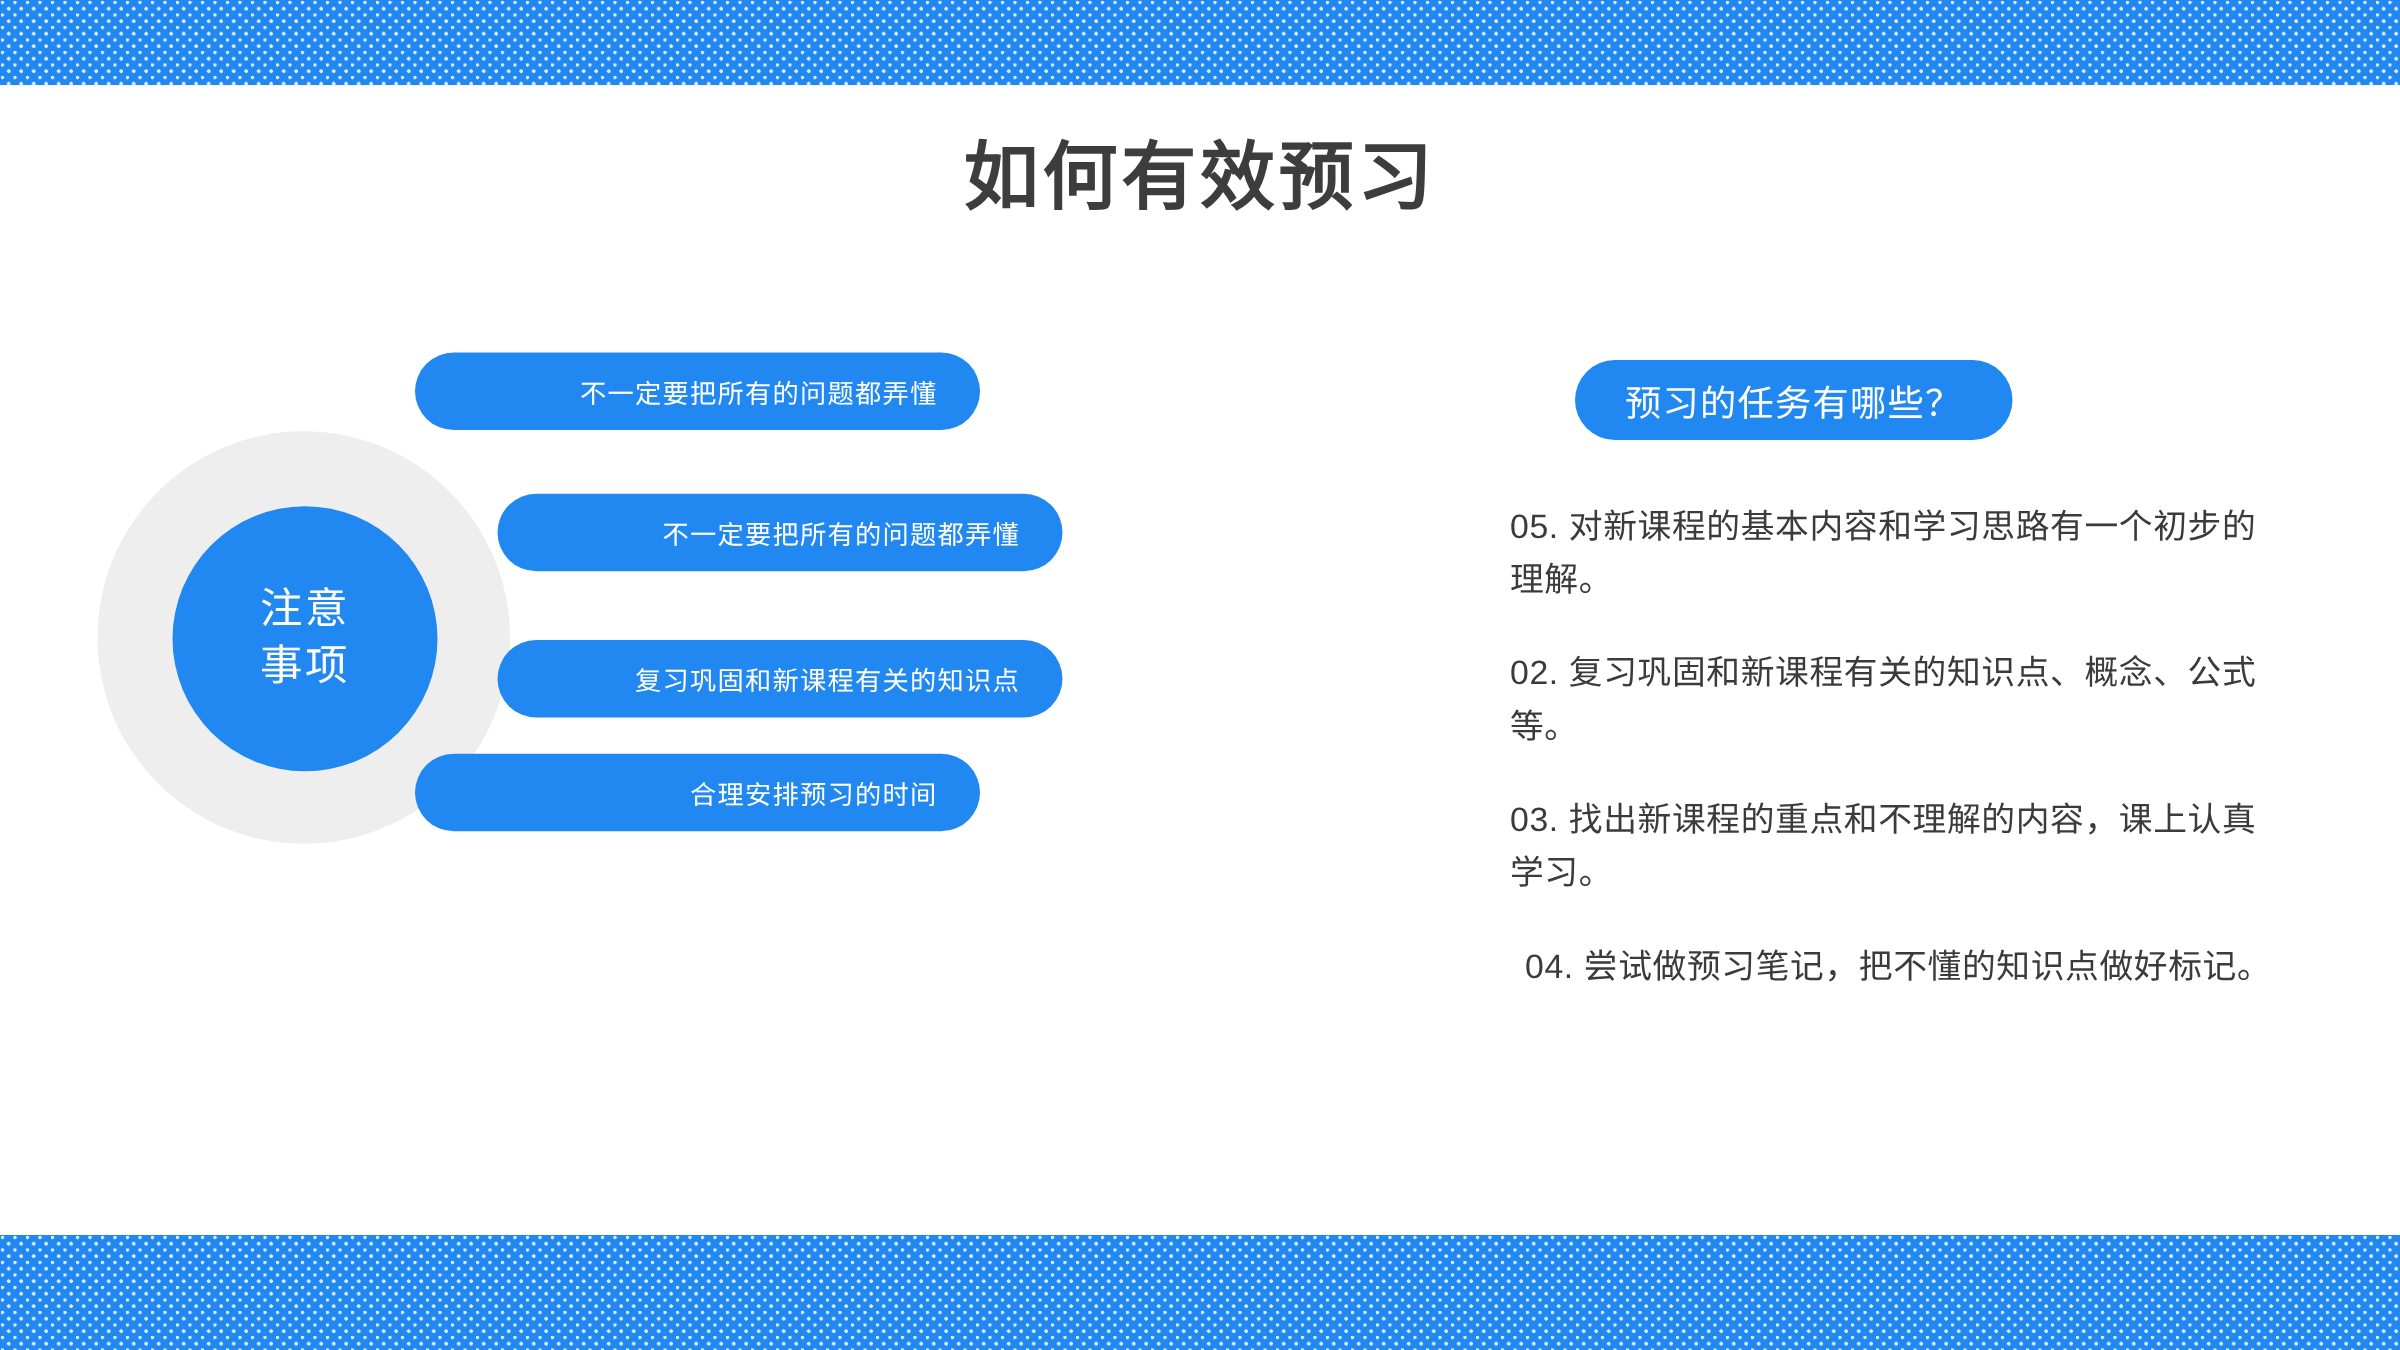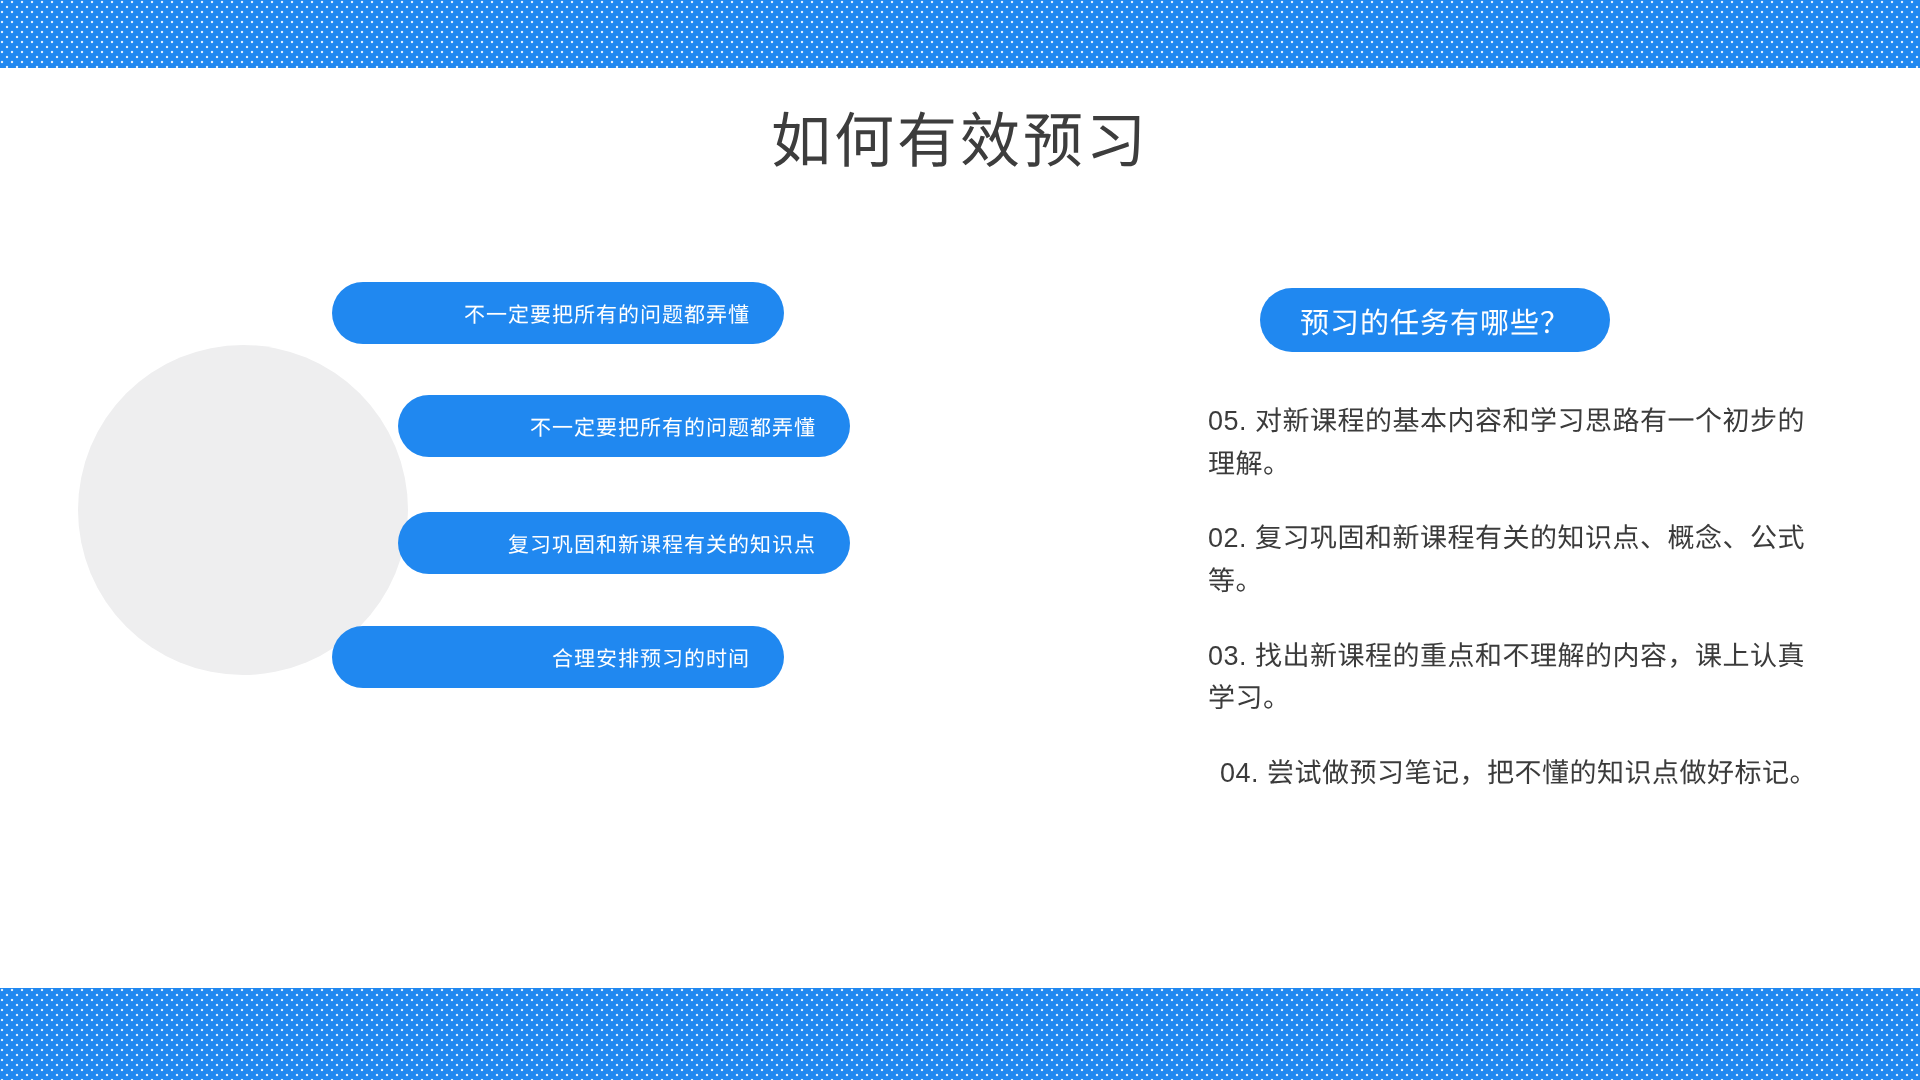--- a/index.html
+++ b/index.html
@@ -37,21 +37,21 @@
   .bar-bottom { bottom: 0; height: 92px; }
 
   
   .title {
     position: absolute;
     top: 106px;
     left: 0;
     width: 1920px;
     text-align: center;
     font-size: 60px;
-    font-weight: normal;
+    font-weight: bold;
     color: #3d3d3d;
     letter-spacing: 3px;
     line-height: 1.2;
   }
 
   
   .left-col {
     position: absolute;
     left: 0;
     top: 240px;
@@ -102,21 +102,21 @@
     display: flex;
     align-items: center;
     justify-content: flex-end;
     padding: 12px 34px;
     box-sizing: border-box;
     white-space: nowrap;
   }
   .pill-0 { left: 332px; top:  42px; width: 452px; }
   .pill-1 { left: 398px; top: 155px; width: 452px; }
   .pill-2 { left: 398px; top: 272px; width: 452px; }
-  .pill-3 { left: 332px; top: 386px; width: 452px; }
+  .pill-3 { left: 332px; top: 363px; width: 452px; }
 
   
   .right-col {
     position: absolute;
     left: 1208px;
     top: 288px;
     width: 620px;
   }
 
   .right-header {
@@ -155,20 +155,26 @@
 <div class="slide">
 
   <div class="bar bar-top"></div>
 
   <div class="title">如何有效预习</div>
 
   <div class="left-col">
 
     <div class="circle-outer"></div>
 
+    <div class="circle-inner">
+      <div class="circle-label">
+        <span>注意</span>
+        <span>事项</span>
+      </div>
+    </div>
 
     <div class="pill pill-0">
       <span>不一定要把所有的问题都弄懂</span>
     </div>
     <div class="pill pill-1">
       <span>不一定要把所有的问题都弄懂</span>
     </div>
     <div class="pill pill-2">
       <span>复习巩固和新课程有关的知识点</span>
     </div>

